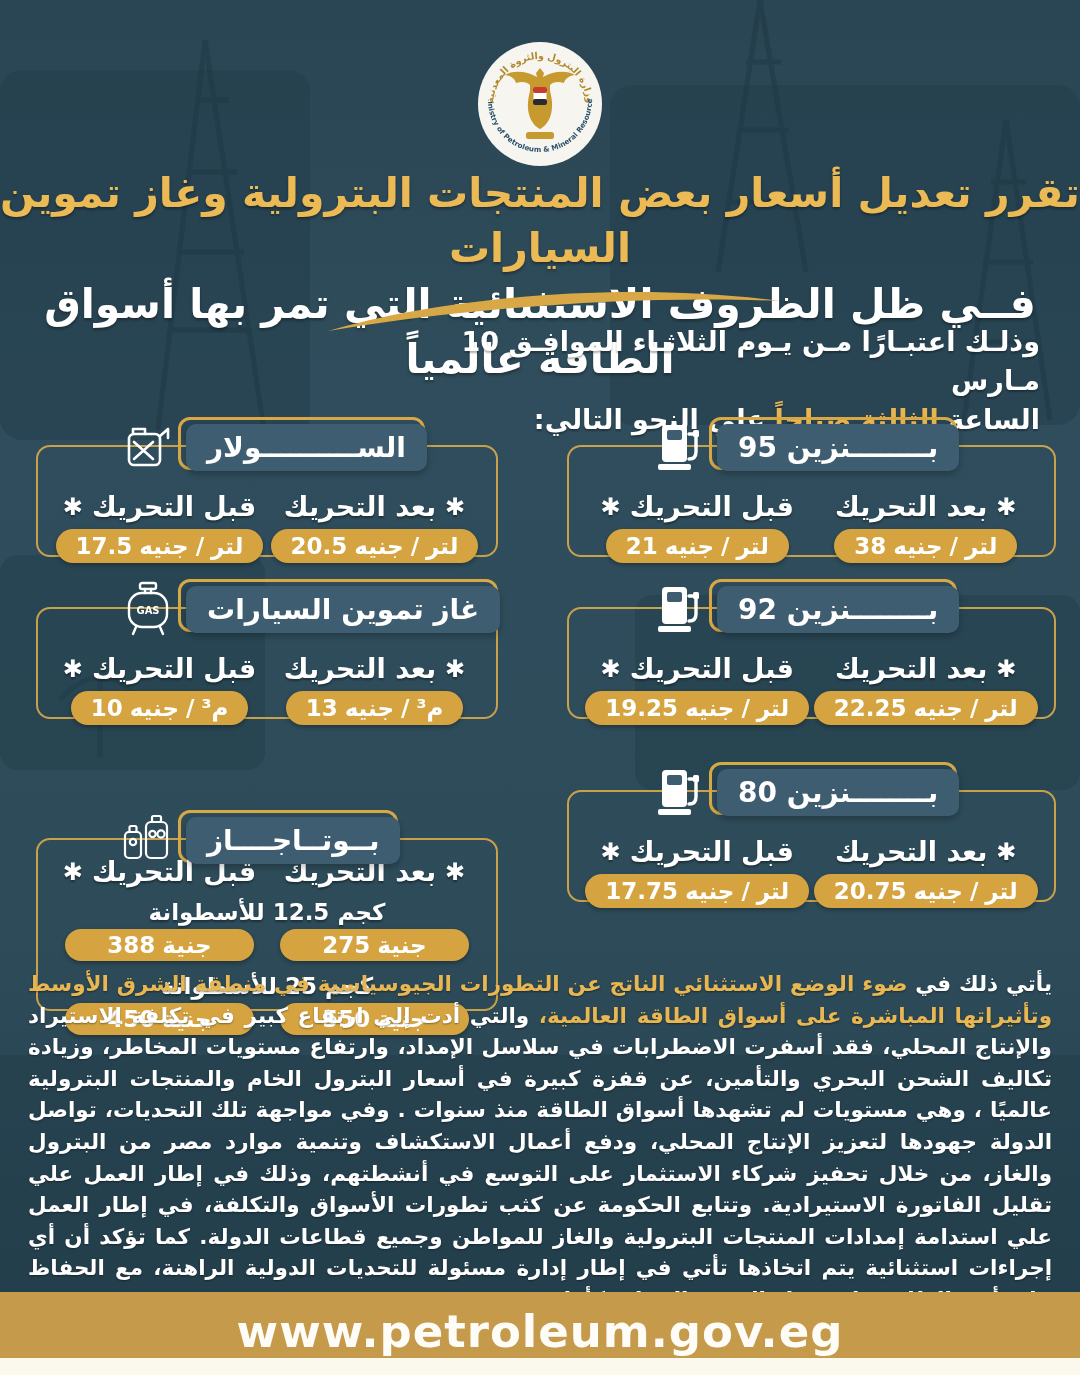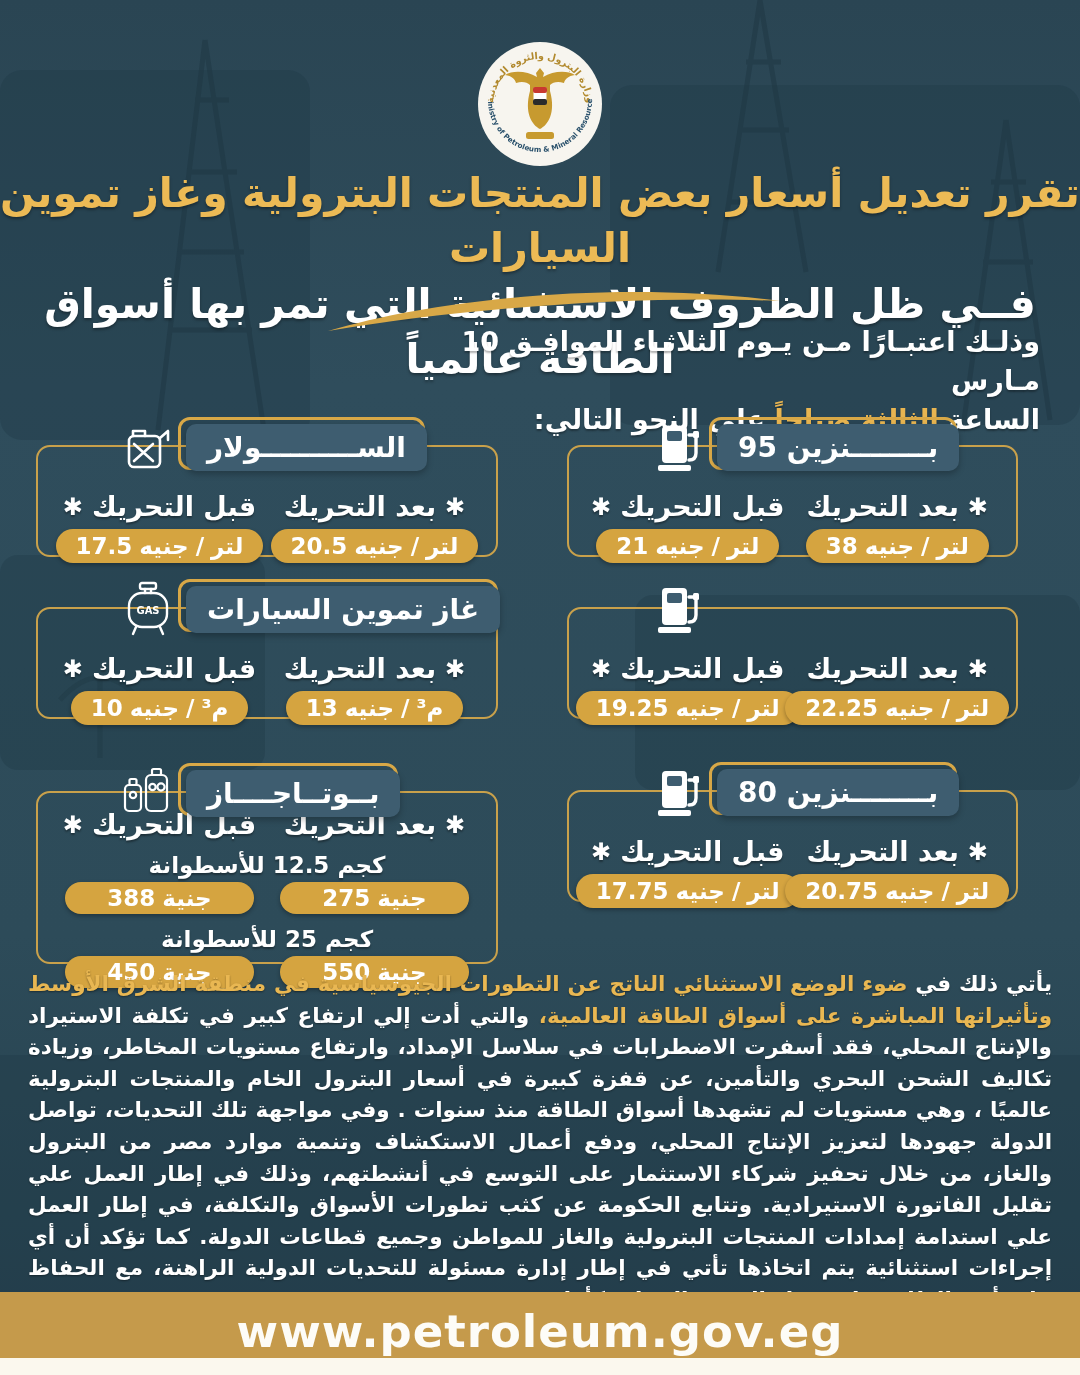--- a/index.html
+++ b/index.html
@@ -22,28 +22,28 @@
 
   .swoosh { position:absolute; top:286px; left:322px; width:470px; height:48px; }
 
   
   .effective { position:absolute; top:322px; right:40px; width:640px; direction:rtl; text-align:right; color:#fff; font-size:27px; font-weight:700; line-height:1.45; text-shadow:0 2px 2px rgba(0,0,0,.3);}
   .effective .gold { color:#e8b551; }
 
   
   .card { position:absolute; border:2px solid #c9a14b; border-radius:14px; z-index:1; }
   .card.left  { left:36px;  width:462px; }
-  .card.right { left:567px; width:451px; }
+  .card.right { left:567px; width:489px; }
   .card.r1 { top:445px; height:112px; }
   .card.r2 { top:607px; height:112px; }
   .card.r3 { top:790px; height:112px; }
-  .card.r3b{ top:791px; height:173px; }
+  .card.r3b{ top:838px; height:173px; }
 
   .card-head { position:absolute; top:-28px; left:82px; display:flex; align-items:center; gap:10px; }
-  .card-icon { width:56px; height:56px; flex:0 0 auto; display:flex; align-items:flex-end; justify-content:center; }
+  .card-icon { width:56px; height:56px; flex:0 0 auto; display:flex; align-items:center; justify-content:center; }
   .badge { position:relative; background:#3e5d70; border-radius:10px; padding:7px 21px; color:#fff;
            font-size:28px; font-weight:700; white-space:nowrap; direction:rtl;
            box-shadow:0 3px 6px rgba(0,0,0,.25); }
   .badge::before { content:""; position:absolute; top:-7px; left:-8px; width:100%; height:100%;
            border:3px solid #d8a847; border-radius:12px; z-index:-1; }
 
   .vals { display:flex; padding:44px 14px 0; }
   .half { width:50%; display:flex; flex-direction:column; align-items:center; gap:7px; }
   .lbl-row { display:flex; align-items:center; gap:9px; color:#fff; font-size:27px; font-weight:700; text-shadow:0 2px 2px rgba(0,0,0,.35); }
   .star { font-size:24px; color:#fff; line-height:1; }
@@ -251,20 +251,21 @@
     <div class="card-head">
       <span class="card-icon">
         <svg width="50" height="54" viewBox="0 0 50 54">
           <rect x="8" y="5" width="25" height="37" rx="4" fill="#ffffff"></rect>
           <rect x="13" y="10" width="15" height="10" rx="2" fill="#3e5d70"></rect>
           <rect x="4" y="44" width="33" height="6" rx="2" fill="#ffffff"></rect>
           <path d="M35,14 h7 v18 q0,7 -7,7" stroke="#ffffff" stroke-width="3.4" fill="none" stroke-linecap="round"></path>
           <rect x="39" y="10" width="6" height="7" rx="1.5" fill="#ffffff"></rect>
         </svg>
       </span>
+      <span class="badge">بــــــــنزين 92</span>
     </div>
     <div class="vals">
       <div class="half">
         <div class="lbl-row">
             <span class="star">✱</span>
             <span>قبل التحريك</span>
           </div>
         <div class="pill">
             <span>19.25</span>
             <span dir="rtl">جنيه</span>

